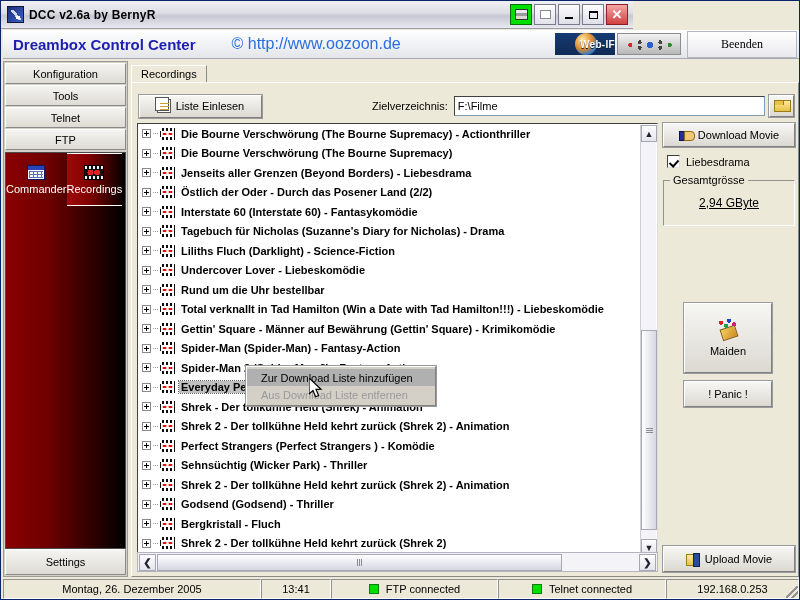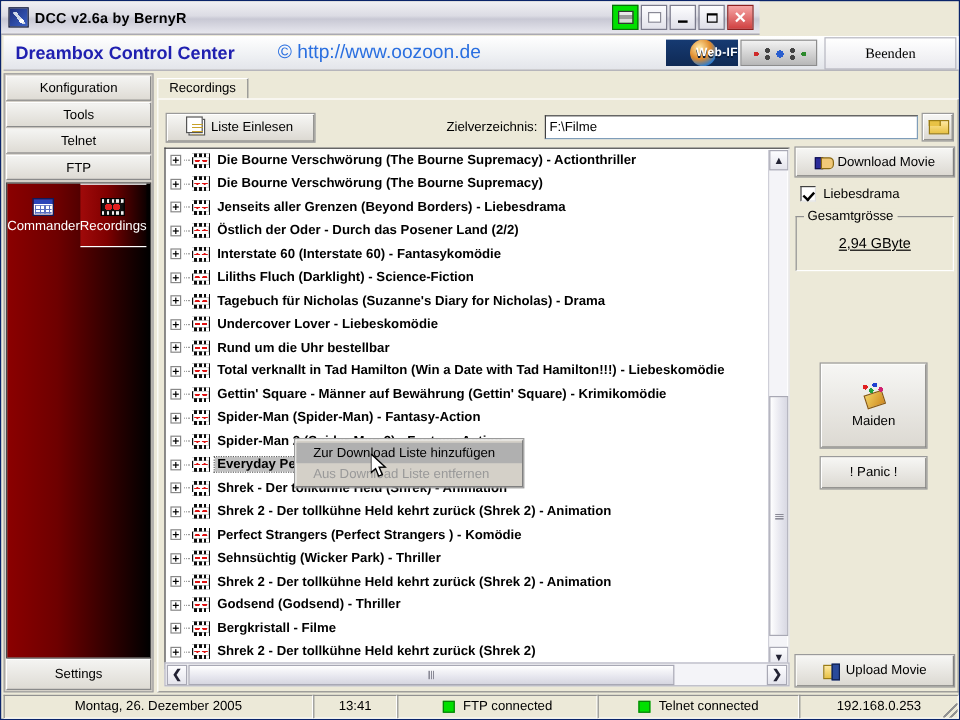--- a/index.html
+++ b/index.html
@@ -606,36 +606,36 @@
             <i></i>
           </span>
           <span class="rowlabel">Interstate 60 (Interstate 60) - Fantasykomödie</span>
         </div>
         <div class="row">
           <span class="plus"></span>
           <span class="dots"></span>
           <span class="rowfilm">
             <i></i>
           </span>
+          <span class="rowlabel">Tagebuch für Nicholas (Suzanne's Diary for Nicholas) - Drama</span>
+        </div>
+        <div class="row">
+          <span class="plus"></span>
+          <span class="dots"></span>
+          <span class="rowfilm">
+            <i></i>
+          </span>
           <span class="rowlabel">Liliths Fluch (Darklight) - Science-Fiction</span>
         </div>
         <div class="row">
           <span class="plus"></span>
           <span class="dots"></span>
           <span class="rowfilm">
             <i></i>
           </span>
-          <span class="rowlabel">Tagebuch für Nicholas (Suzanne's Diary for Nicholas) - Drama</span>
-        </div>
-        <div class="row">
-          <span class="plus"></span>
-          <span class="dots"></span>
-          <span class="rowfilm">
-            <i></i>
-          </span>
           <span class="rowlabel">Undercover Lover - Liebeskomödie</span>
         </div>
         <div class="row">
           <span class="plus"></span>
           <span class="dots"></span>
           <span class="rowfilm">
             <i></i>
           </span>
           <span class="rowlabel">Rund um die Uhr bestellbar</span>
         </div>
@@ -726,21 +726,21 @@
             <i></i>
           </span>
           <span class="rowlabel">Godsend (Godsend) - Thriller</span>
         </div>
         <div class="row">
           <span class="plus"></span>
           <span class="dots"></span>
           <span class="rowfilm">
             <i></i>
           </span>
-          <span class="rowlabel">Bergkristall - Filme</span>
+          <span class="rowlabel">Bergkristall - Fluch</span>
         </div>
         <div class="row">
           <span class="plus"></span>
           <span class="dots"></span>
           <span class="rowfilm">
             <i></i>
           </span>
           <span class="rowlabel">Shrek 2 - Der tollkühne Held kehrt zurück (Shrek 2)</span>
         </div>
         <div class="row">

